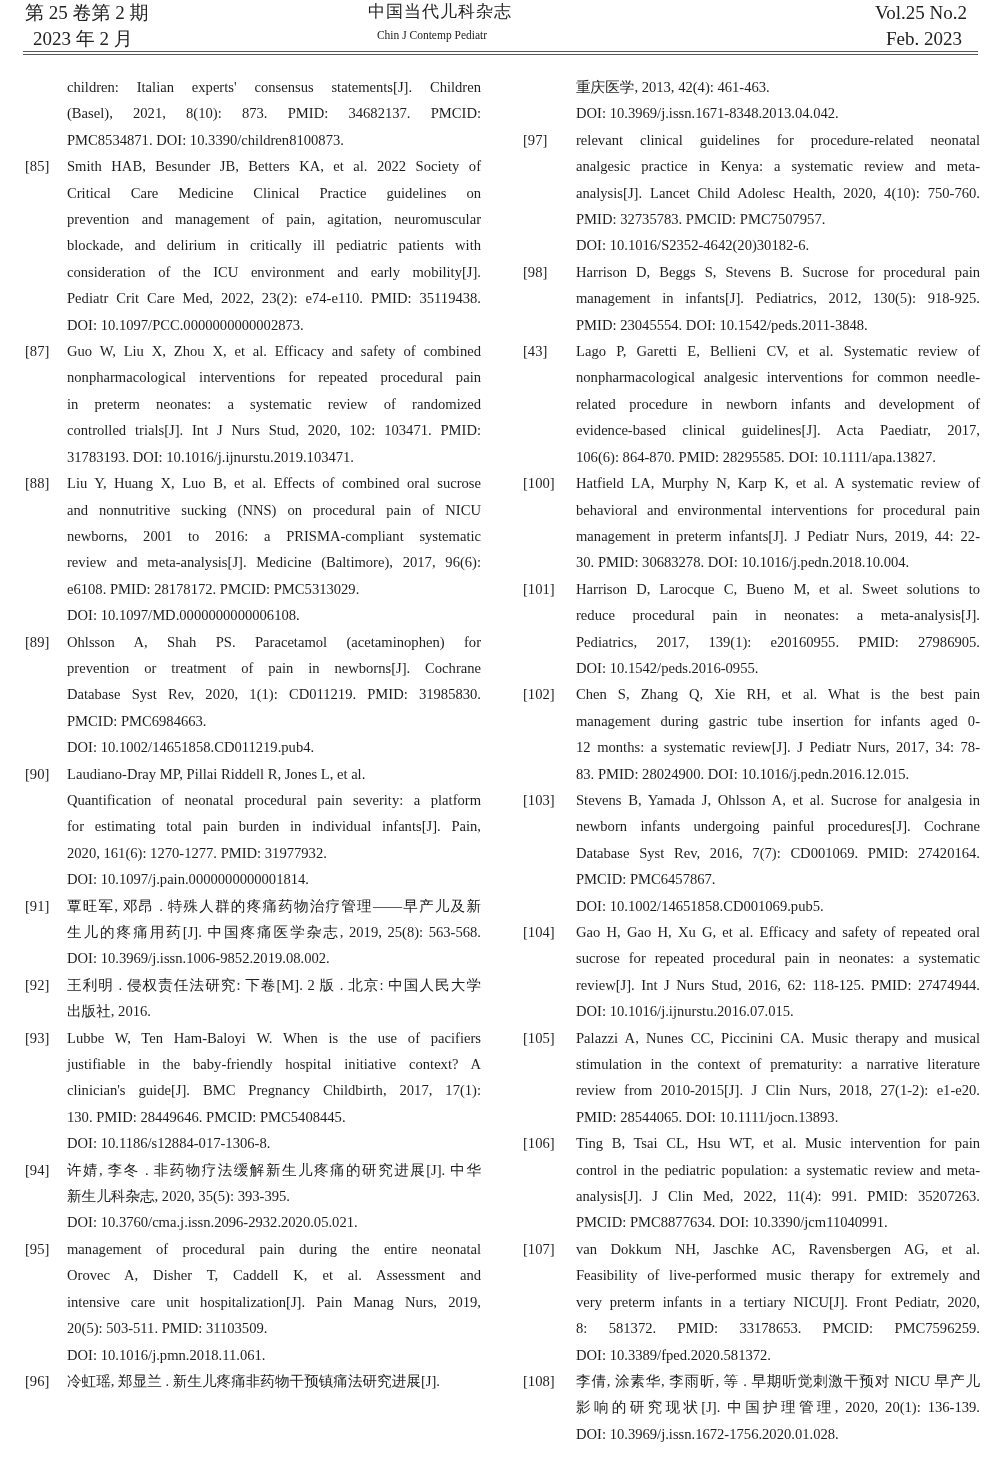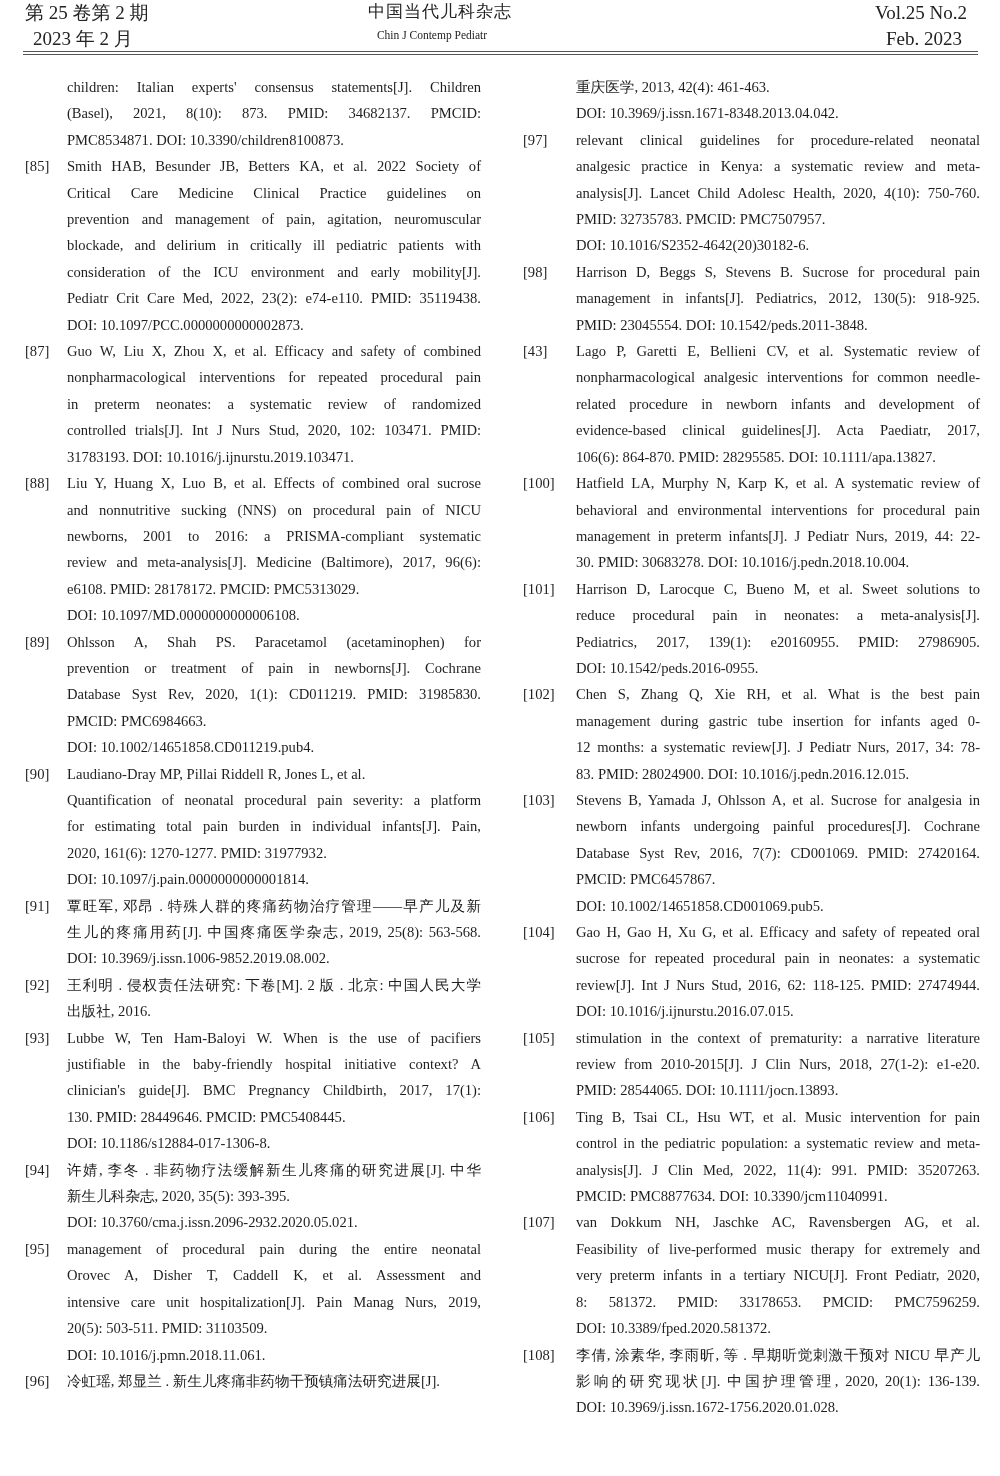--- a/index.html
+++ b/index.html
@@ -238,20 +238,21 @@
       <div class="txt">
         <span class="line just">Gao H, Gao H, Xu G, et al. Efficacy and safety of repeated oral</span>
         <span class="line just">sucrose for repeated procedural pain in neonates: a systematic</span>
         <span class="line just">review[J]. Int J Nurs Stud, 2016, 62: 118-125. PMID: 27474944.</span>
         <span class="line">DOI: 10.1016/j.ijnurstu.2016.07.015.</span>
       </div>
     </div>
     <div class="ref">
       <span class="num">[105]</span>
       <div class="txt">
+        <span class="line just">Palazzi A, Nunes CC, Piccinini CA. Music therapy and musical</span>
         <span class="line just">stimulation in the context of prematurity: a narrative literature</span>
         <span class="line just">review from 2010-2015[J]. J Clin Nurs, 2018, 27(1-2): e1-e20.</span>
         <span class="line">PMID: 28544065. DOI: 10.1111/jocn.13893.</span>
       </div>
     </div>
     <div class="ref">
       <span class="num">[106]</span>
       <div class="txt">
         <span class="line just">Ting B, Tsai CL, Hsu WT, et al. Music intervention for pain</span>
         <span class="line just">control in the pediatric population: a systematic review and meta-</span>

